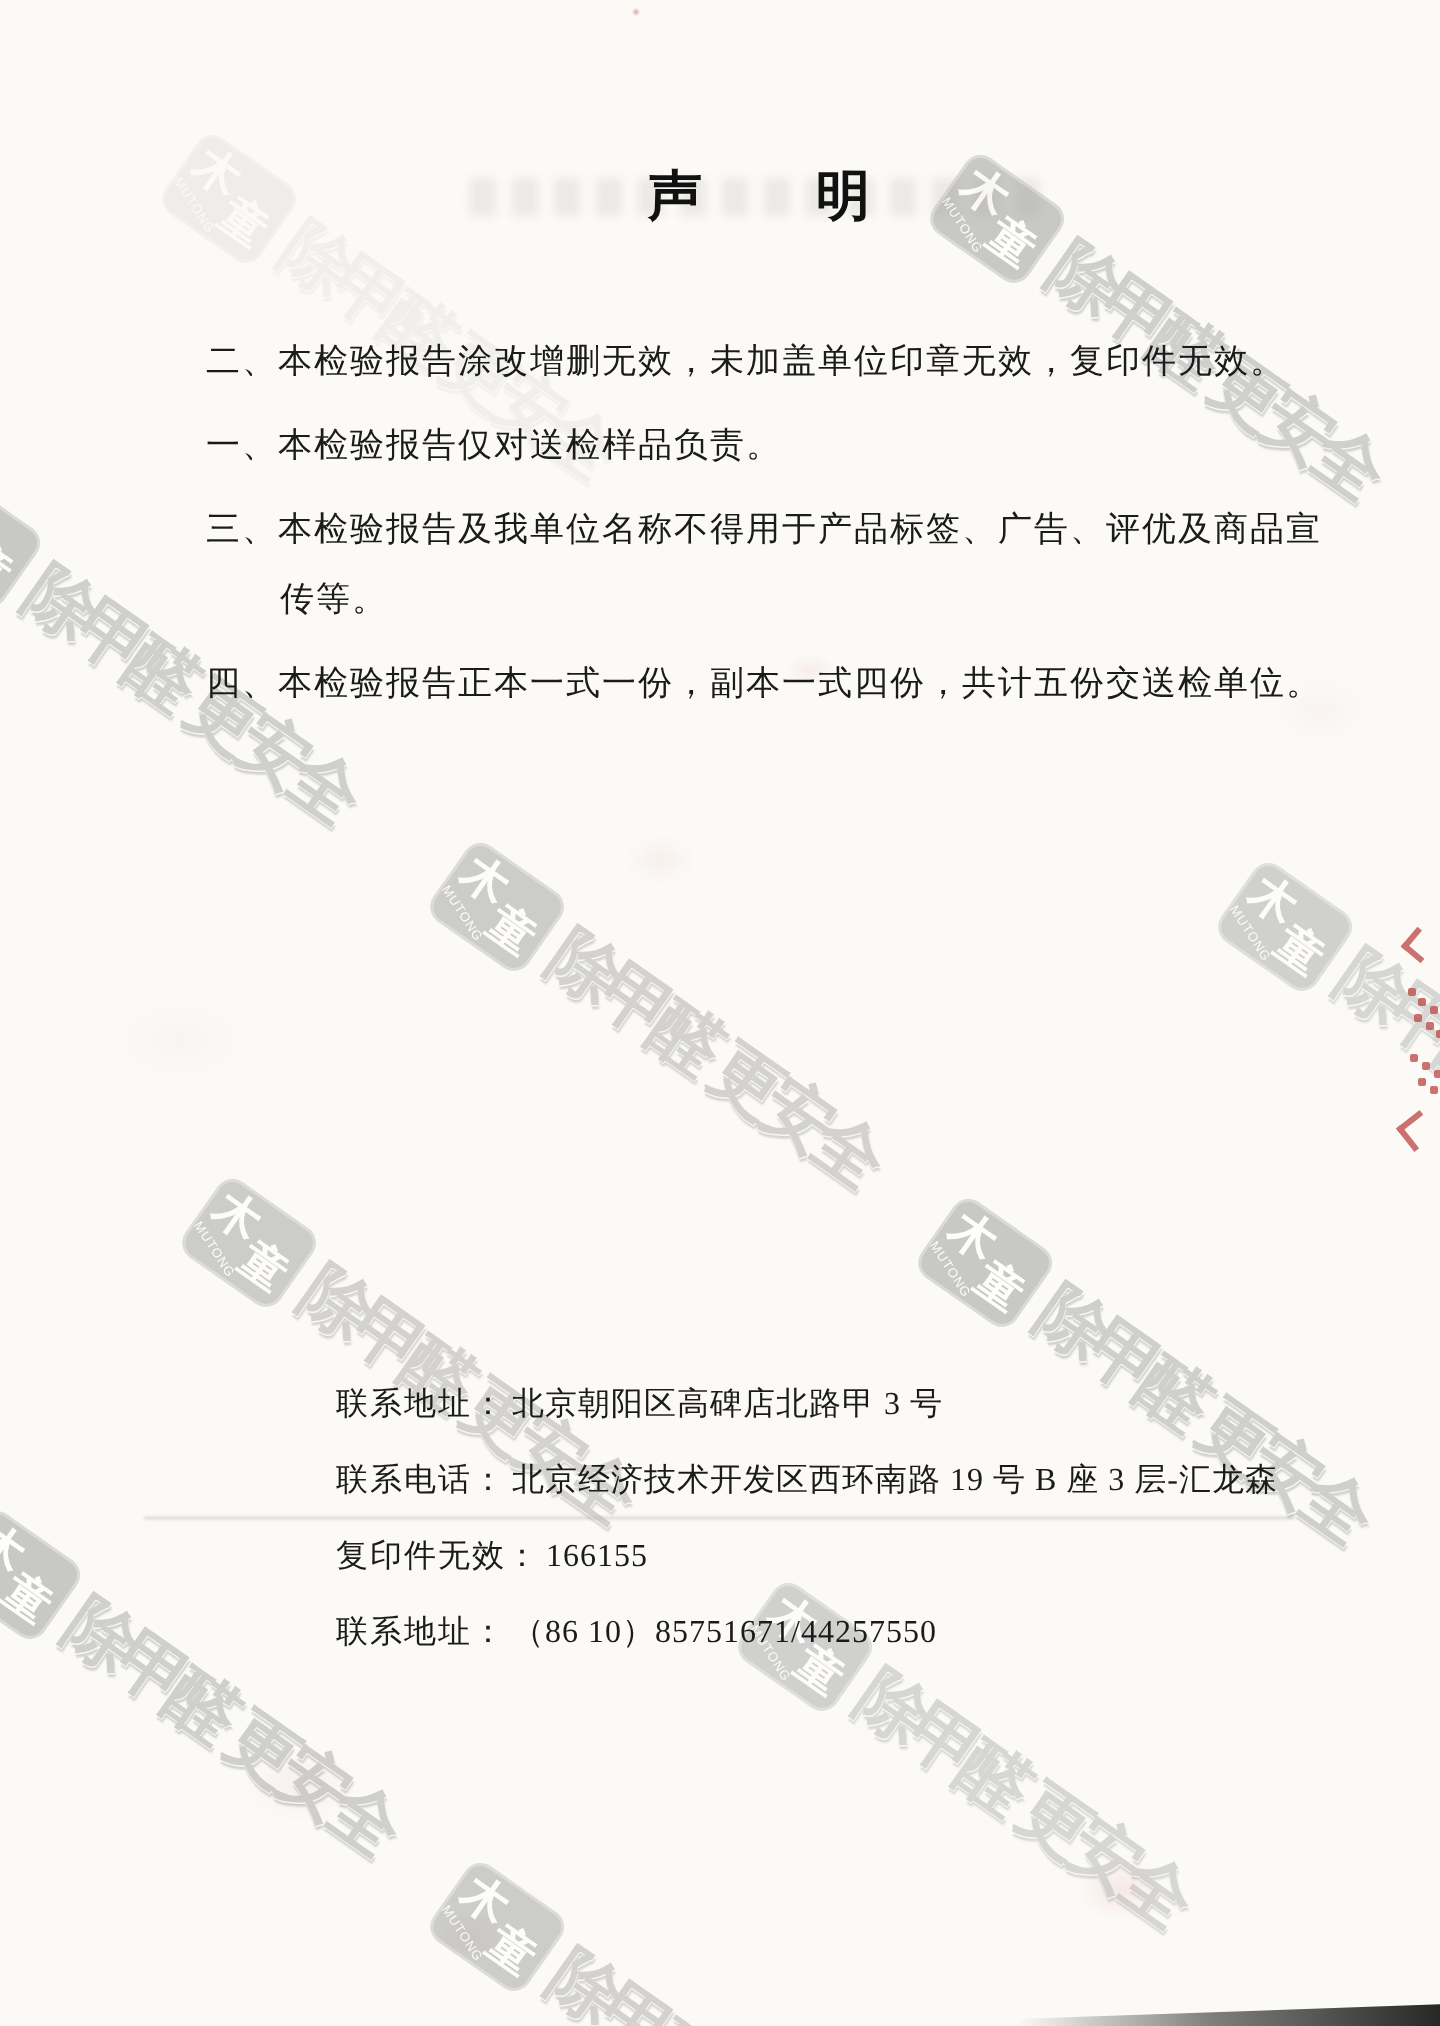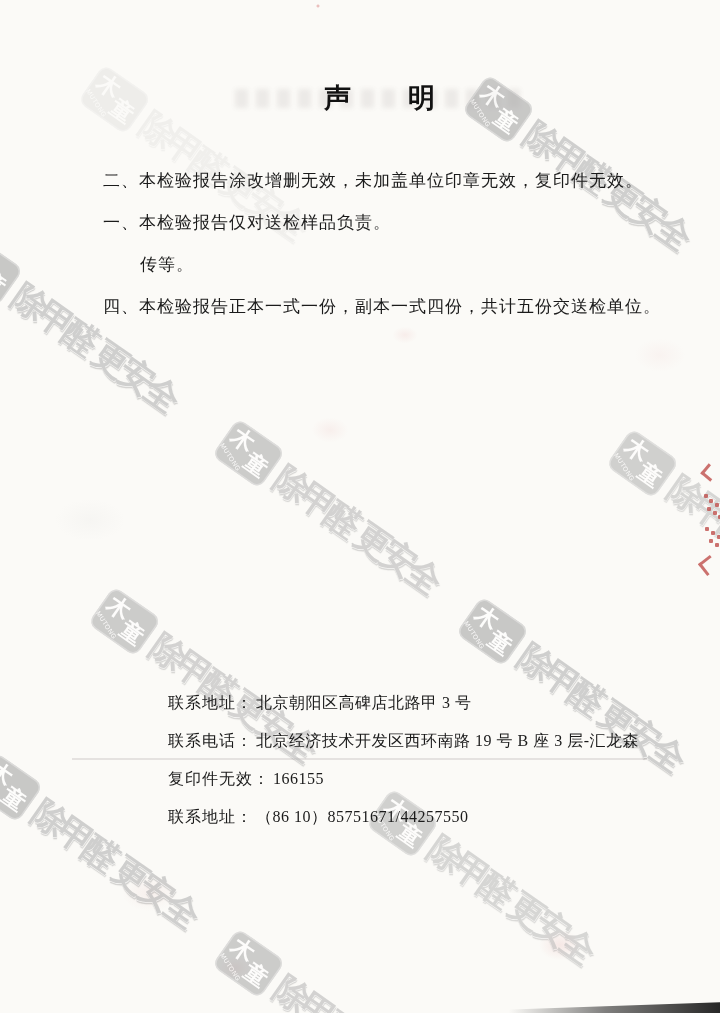--- a/index.html
+++ b/index.html
@@ -187,20 +187,21 @@
     <h1 class="title">声　　明</h1>
 
     <div class="statements">
       <div class="stmt-item">
         <div class="stmt-line">二、本检验报告涂改增删无效，未加盖单位印章无效，复印件无效。</div>
       </div>
       <div class="stmt-item">
         <div class="stmt-line">一、本检验报告仅对送检样品负责。</div>
       </div>
       <div class="stmt-item">
+        <div class="stmt-line">三、本检验报告及我单位名称不得用于产品标签、广告、评优及商品宣</div>
         <div class="stmt-line stmt-cont">传等。</div>
       </div>
       <div class="stmt-item">
         <div class="stmt-line">四、本检验报告正本一式一份，副本一式四份，共计五份交送检单位。</div>
       </div>
     </div>
 
     <div class="contact">
       <div class="crow">
         <span class="clabel">联系地址：</span><span class="cvalue">北京朝阳区高碑店北路甲 3 号</span>

